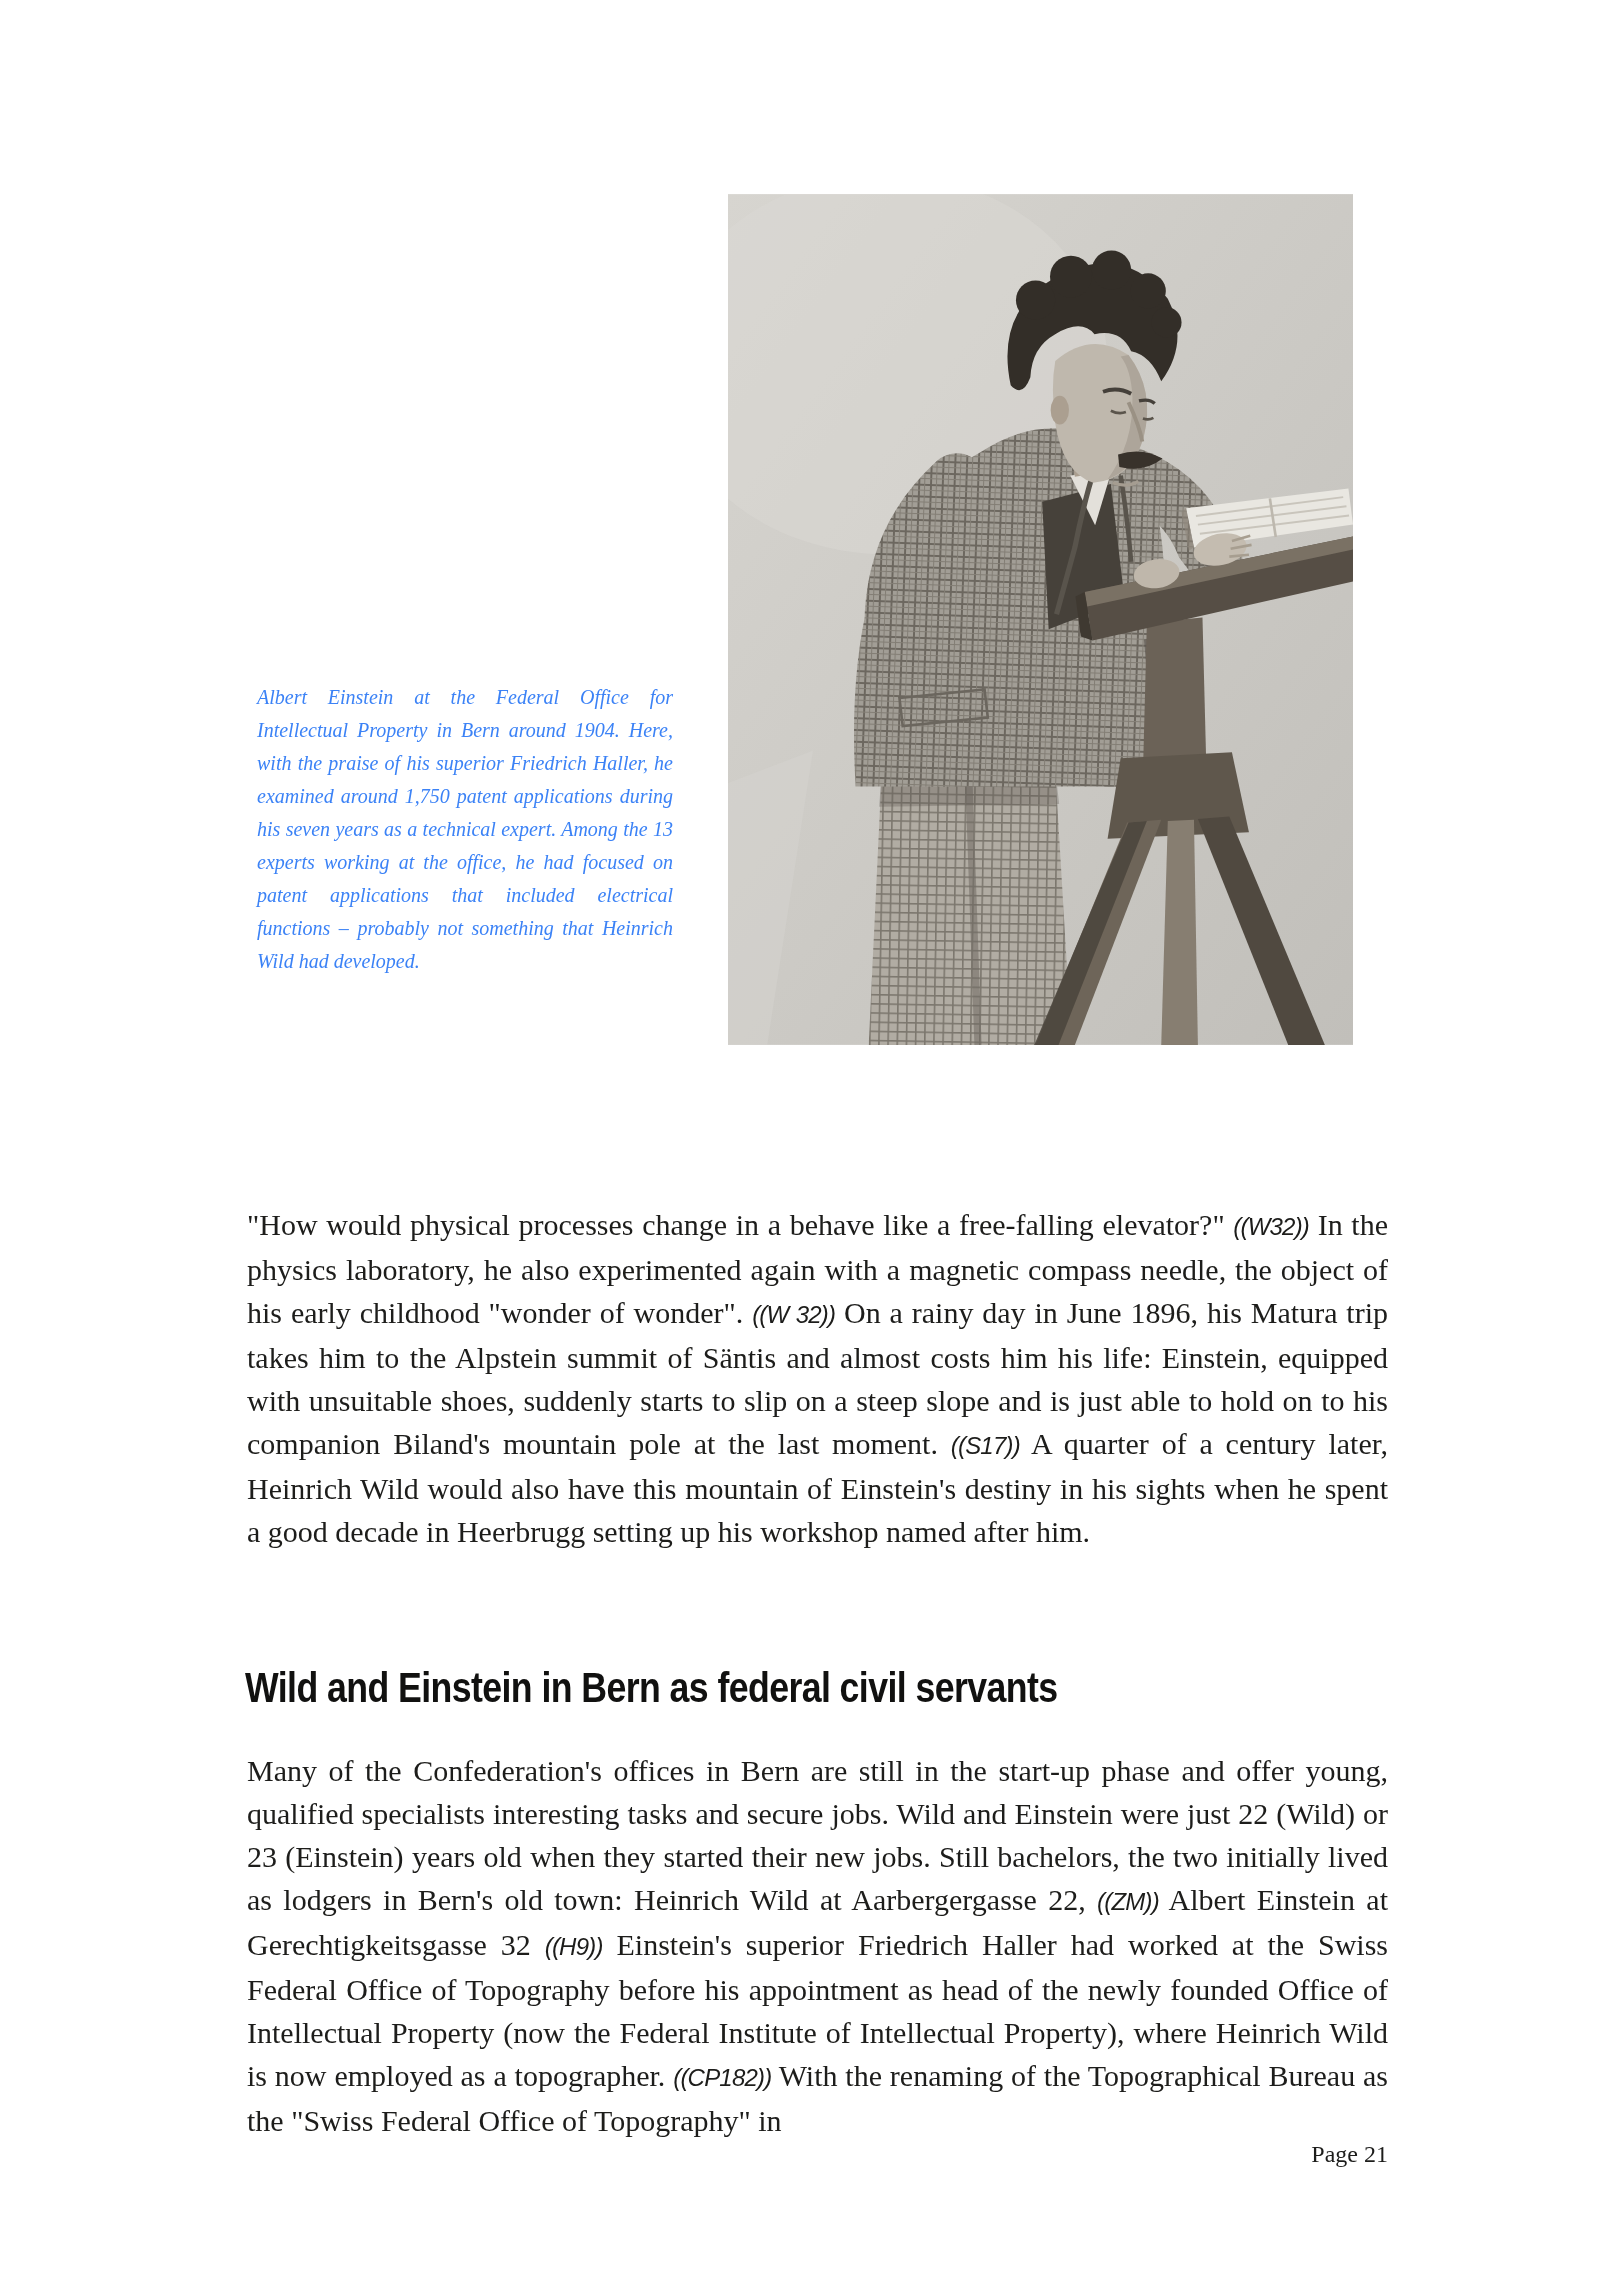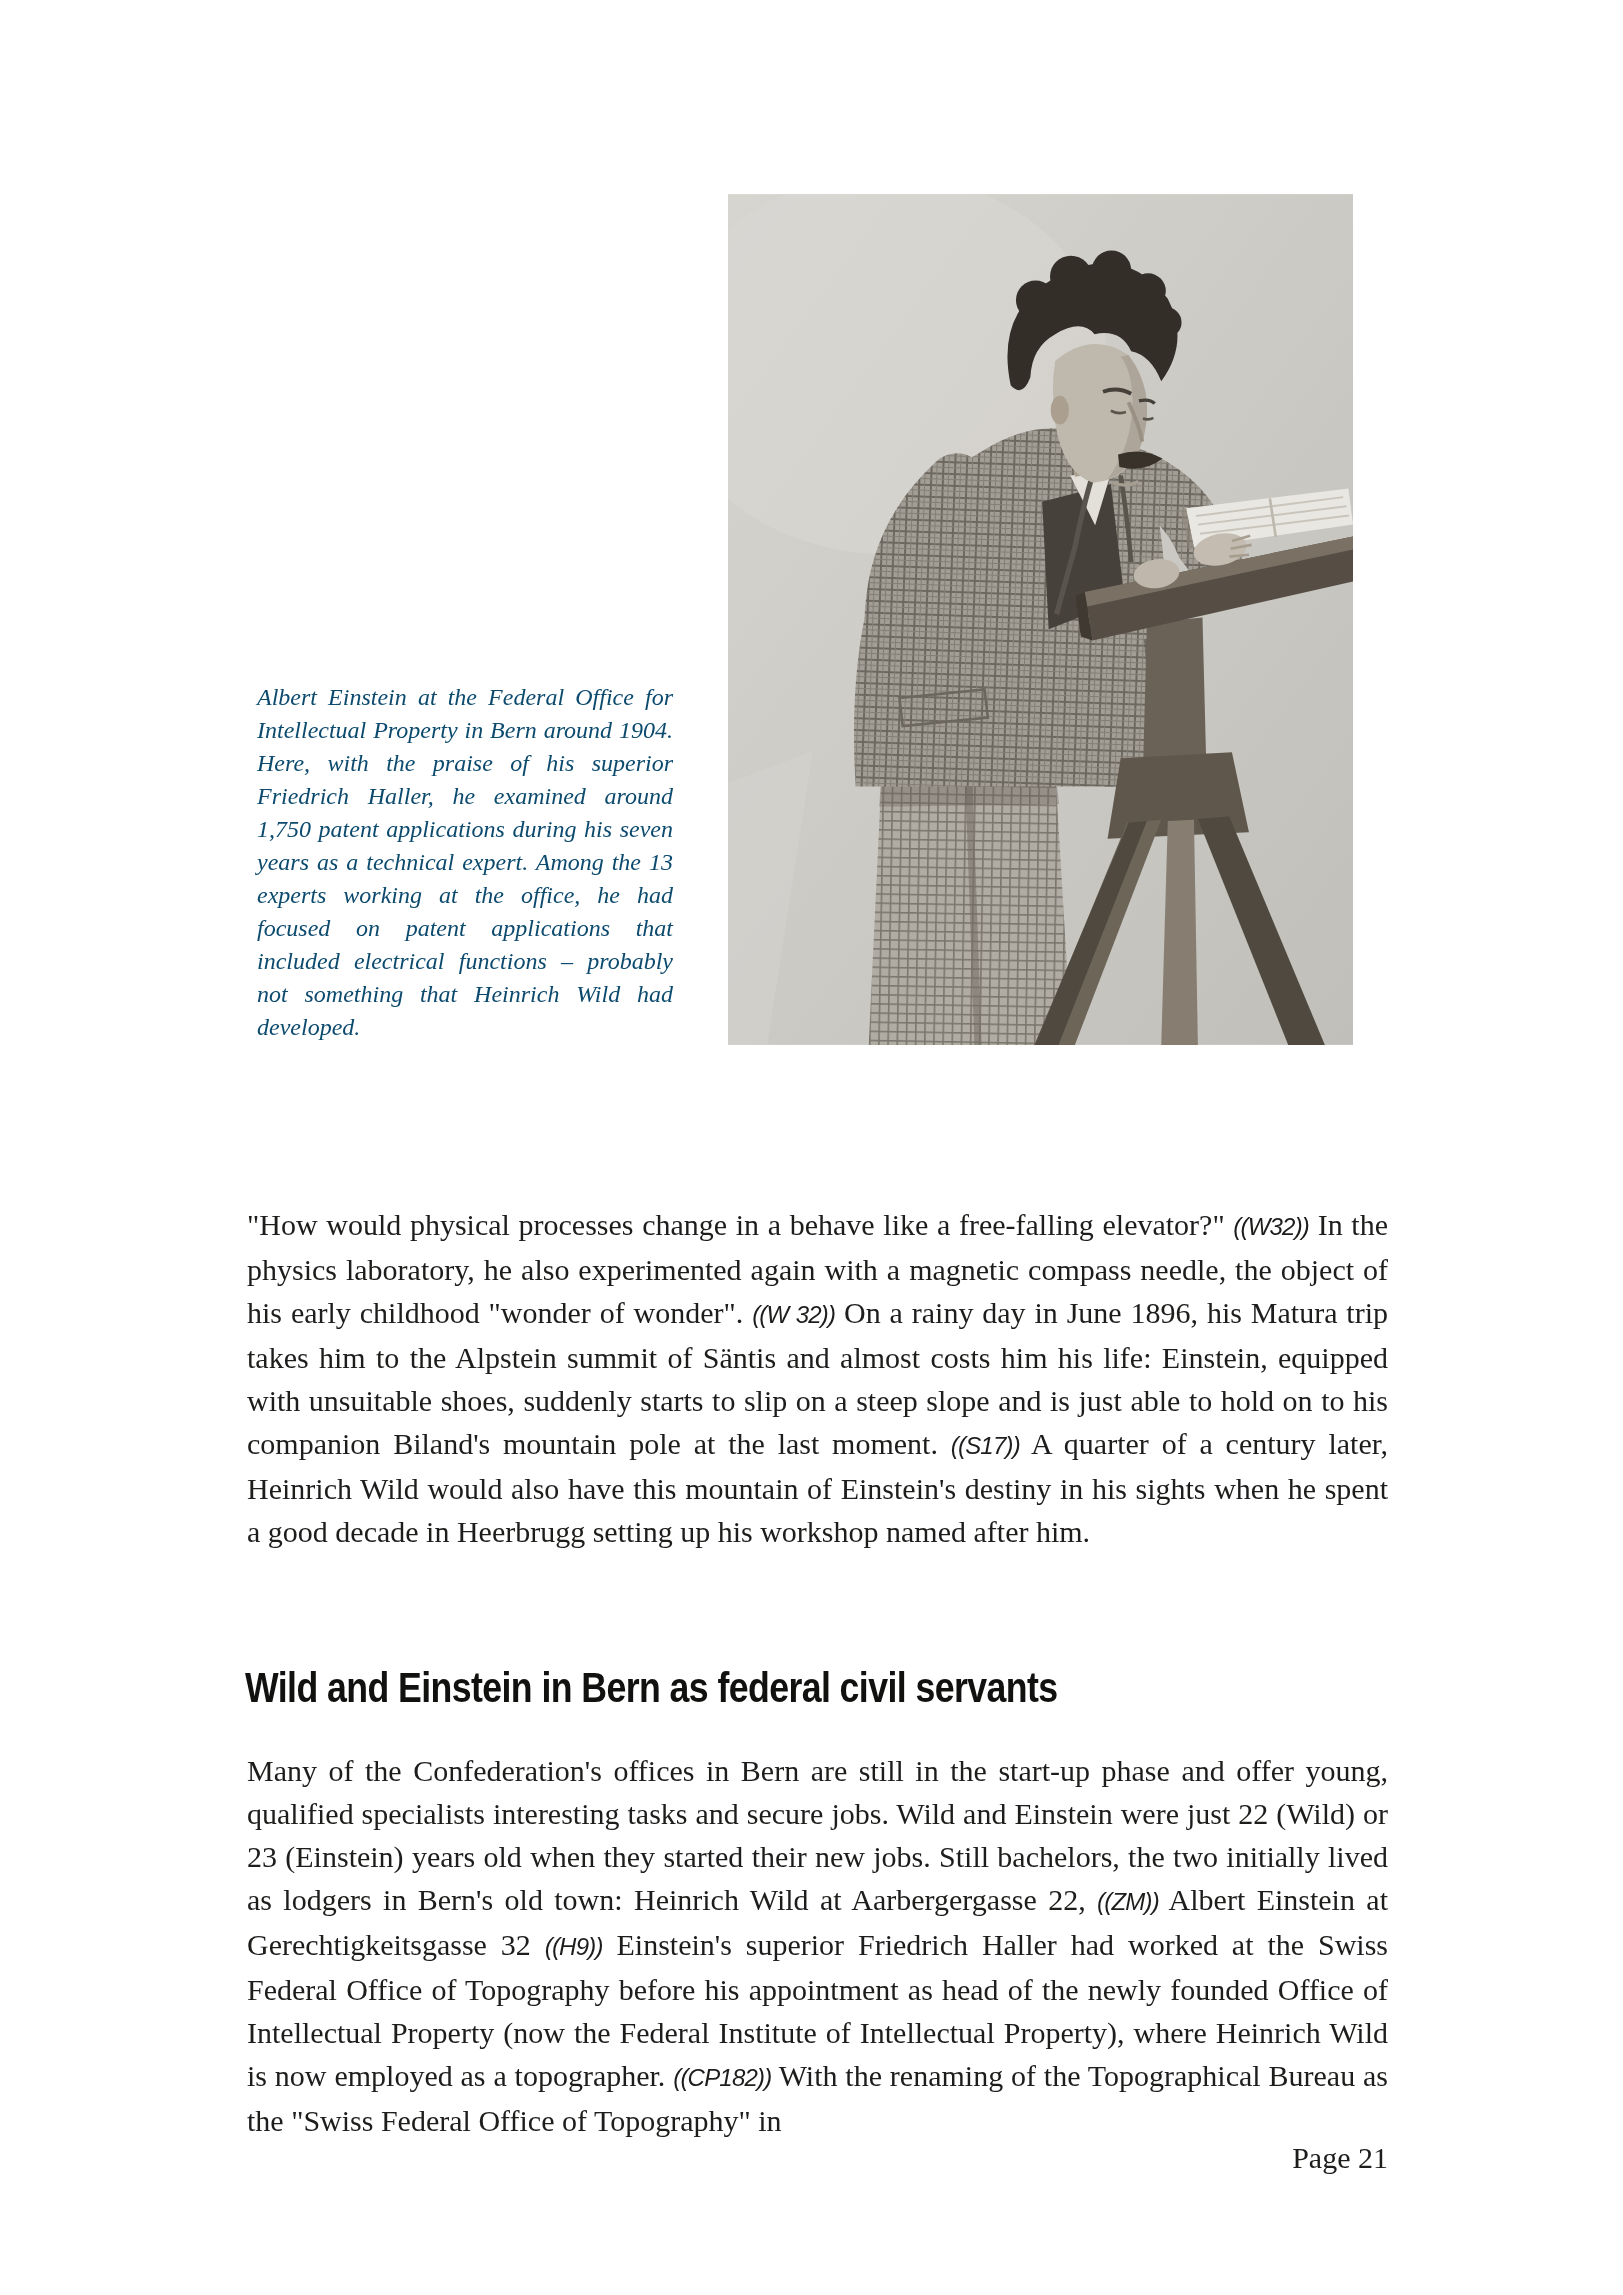--- a/index.html
+++ b/index.html
@@ -15,25 +15,25 @@
   .photo{
     position:absolute;
     left:728px; top:194px;
     width:625px; height:851px;
   }
   .photo svg{width:100%;height:100%;display:block;}
   .caption{
     position:absolute;
     left:257px; top:681px;
     width:416px;
-    font-size:24px;
+    font-size:20px;
     line-height:33px;
     font-style:italic;
     text-align:justify;
-    color:#0c4a6e;
+    color:#3b82f6;
   }
   .body-par{
     position:absolute;
     left:247px;
     width:1141px;
     font-size:30px;
     line-height:43px;
     text-align:justify;
     color:#1d1d1b;
   }
@@ -55,21 +55,21 @@
     font-family:"Liberation Sans", sans-serif;
     font-size:0.8em;
     letter-spacing:-0.8px;
     font-style:italic;
   }
   .pagenum{
     position:absolute;
     left:247px; top:2141px;
     width:1141px;
     text-align:right;
-    font-size:30px;
+    font-size:24px;
     color:#1d1d1b;
   }
 </style>
 </head>
 <body>
 
 <div class="page">
 
   <div class="photo">
     <svg viewBox="0 0 955 1300" xmlns="http://www.w3.org/2000/svg" role="img" aria-label="Black-and-white photograph of Albert Einstein in a plaid suit standing at a wooden standing desk, looking down at an open book">

